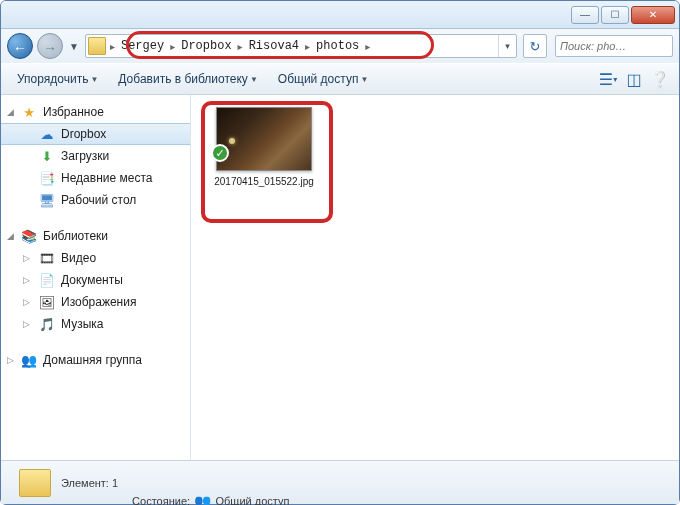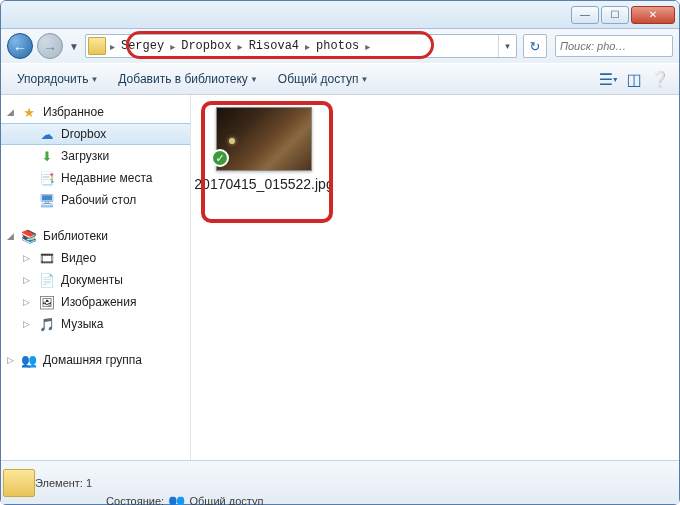--- a/index.html
+++ b/index.html
@@ -36,23 +36,23 @@
     .nav-item.child { padding-left: 38px; }
     .nav-item.sel { background: linear-gradient(#e8f2fb,#d4e6f6); border: 1px solid #a8cce8; border-left: none; border-right: none; }
     .tw { position: absolute; left: 6px; font-size: 9px; color: #888; }
     .tw.c2 { left: 22px; }
     .ico { width: 16px; height: 16px; display: flex; align-items: center; justify-content: center; font-size: 13px; }
     .content { flex: 1; background: #fff; padding: 12px 18px; position: relative; }
     .thumb-item { width: 110px; display: flex; flex-direction: column; align-items: center; gap: 4px; cursor: pointer; position: relative; }
     .thumb { width: 96px; height: 64px; background: linear-gradient(135deg,#1a1208 0%,#3a2818 30%,#6a4828 55%,#8a6840 70%,#4a3420 100%); border: 1px solid #888; position: relative; box-shadow: 0 1px 3px rgba(0,0,0,.3); }
     .thumb::after { content: ""; position: absolute; left: 12px; top: 30px; width: 6px; height: 6px; background: #d8c888; border-radius: 50%; box-shadow: 0 0 4px #c8a858; }
     .sync-badge { position: absolute; left: 2px; bottom: 26px; width: 18px; height: 18px; background: #3a9c3a; border: 2px solid #fff; border-radius: 50%; display: flex; align-items: center; justify-content: center; color: #fff; font-size: 11px; z-index: 5; }
-    .thumb-label { font-size: 14px; color: #222; text-align: center; line-height: 1.3; }
+    .thumb-label { font-size: 10px; color: #222; text-align: center; line-height: 1.3; }
     .hl-thumb { position: absolute; left: 10px; top: 6px; width: 132px; height: 122px; border: 4px solid #d02828; border-radius: 10px; pointer-events: none; }
-    .statusbar { height: 44px; background: linear-gradient(#f4f8fc,#e4ecf4); border-top: 1px solid #c8d4df; display: flex; align-items: center; padding: 0 2px; }
+    .statusbar { height: 44px; background: linear-gradient(#f4f8fc,#e4ecf4); border-top: 1px solid #c8d4df; display: flex; align-items: center; padding: 0 18px; gap: 10px; }
     .sb-icon { width: 32px; height: 28px; background: linear-gradient(#fce79a,#e8c458); border: 1px solid #c8a840; border-radius: 2px; }
     .sb-text { font-size: 11px; color: #3a3a3a; display: flex; gap: 14px; align-items: center; }
     .sb-share { display: flex; align-items: center; gap: 4px; margin-top: 36px; }
     .sb-share-ico { font-size: 14px; }
   </style>
 </head>
 <body>
 
 <div class="window">
 

